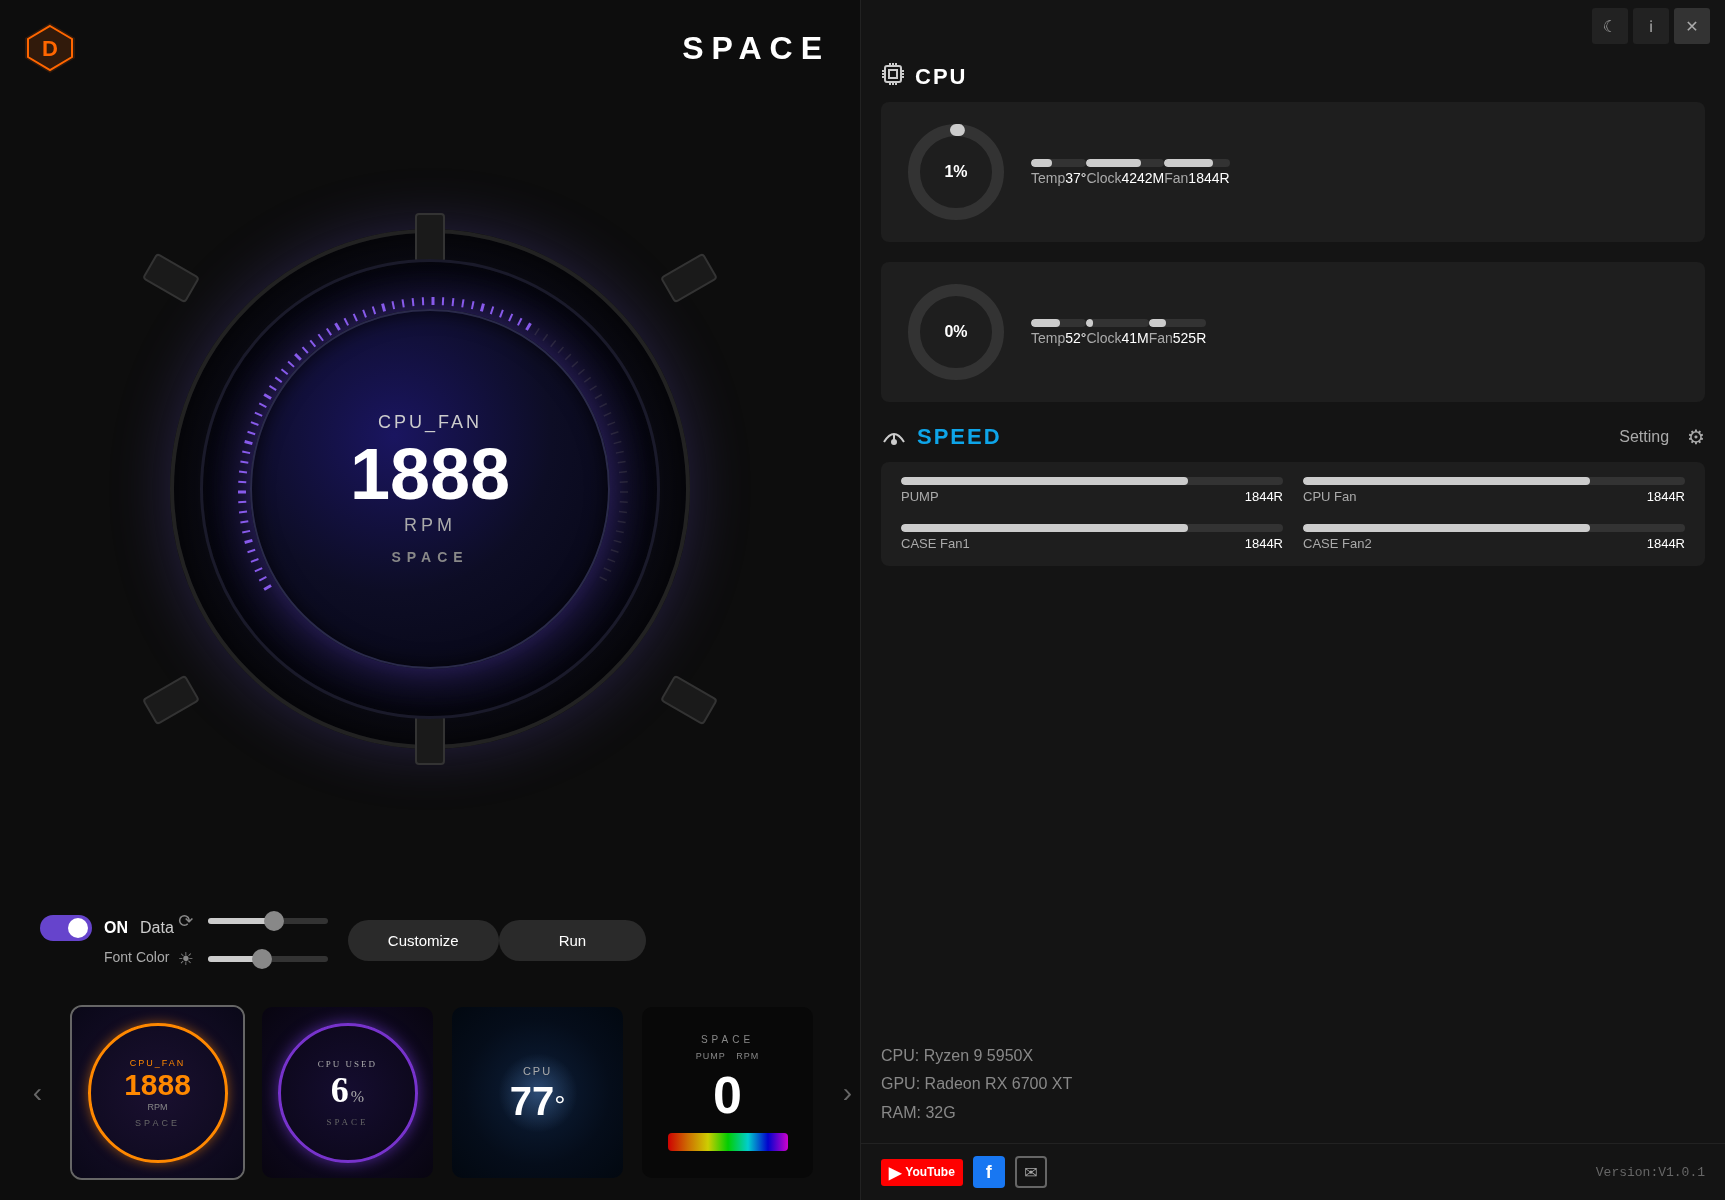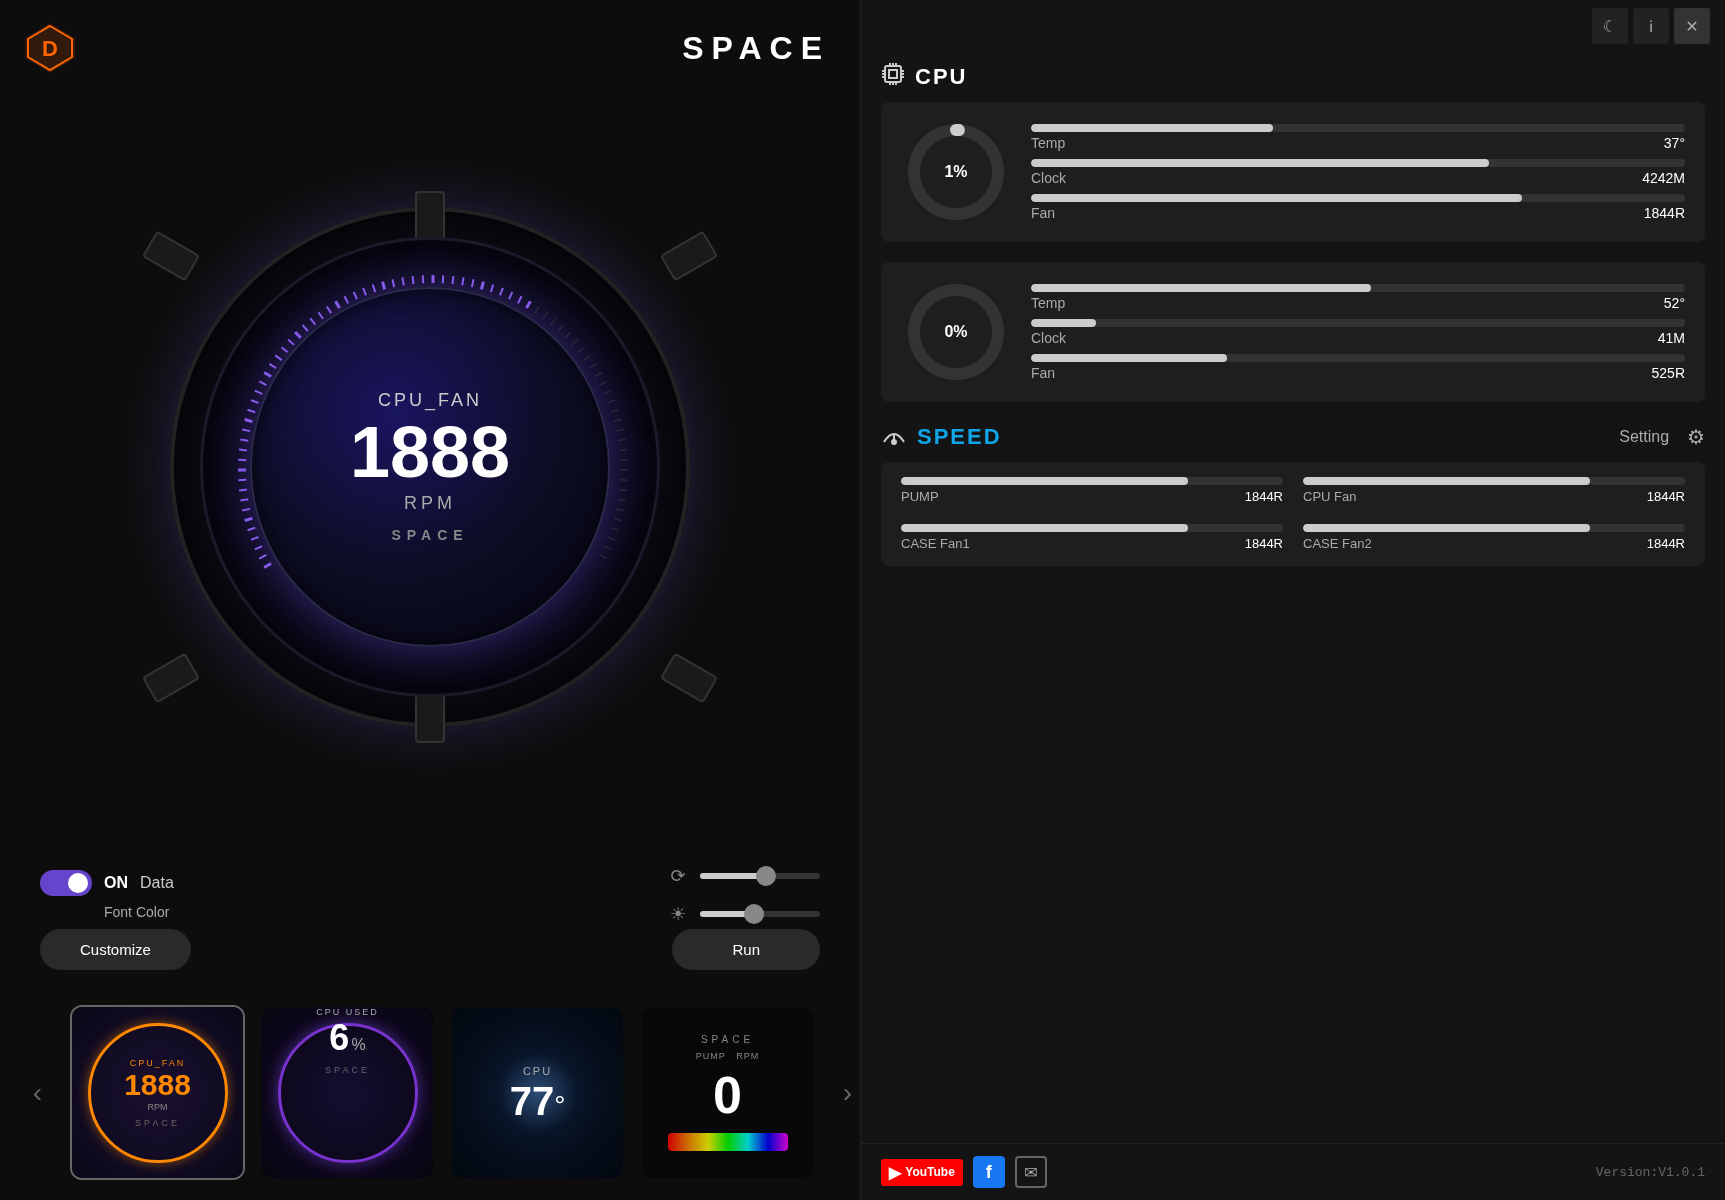--- a/index.html
+++ b/index.html
@@ -143,22 +143,22 @@
       font-size: 16px;
       color: #888;
       letter-spacing: 6px;
     }
     .dial-brand span { color: #666; font-weight: bold; }
 
     
     .controls-area {
       padding: 0 40px 20px 40px;
       display: flex;
-      flex-direction: column;
-      gap: 4px;
+      flex-direction: row;
+      gap: 20px;
     }
 
     .controls-row1 {
       display: flex;
       align-items: center;
       justify-content: space-between;
     }
 
     .toggle-group {
       display: flex;
@@ -316,21 +316,23 @@
     .thumb1 .t-label { font-size: 10px; color: #f90; letter-spacing: 2px; }
     .thumb1 .t-value { font-size: 32px; font-weight: bold; color: #ff8800; }
     .thumb1 .t-unit { font-size: 10px; color: #888; }
     .thumb1 .t-brand { font-size: 9px; color: #666; letter-spacing: 3px; }
 
     .thumb2 {
       background: radial-gradient(circle, #150d30 0%, #080510 100%);
       display: flex;
       flex-direction: column;
       align-items: center;
-      color: #fff;
+      justify-content: center;
+      color: #fff;
+      font-family: Liberation Serif, serif;
     }
 
     .thumb3 {
       background: radial-gradient(circle, #0d1f3a 0%, #050d1a 60%, #020810 100%);
       display: flex;
       align-items: center;
       justify-content: center;
     }
     .thumb3-inner {
       text-align: center;
@@ -436,22 +438,21 @@
       left: 50%;
       transform: translate(-50%, -50%);
       font-size: 16px;
       color: #fff;
       font-weight: bold;
     }
 
     .stats-grid {
       flex: 1;
       display: flex;
-      flex-direction: column;
-      gap: 8px;
+      flex-direction: row;
     }
 
     .stat-row {
       display: flex;
       flex-direction: column;
       gap: 3px;
     }
     .stat-bar-bg {
       width: 100%;
       height: 8px;
@@ -1050,20 +1051,34 @@
             </div>
           <div class="speed-label-row">
             <span class="speed-name">CASE Fan2</span>
             <span class="speed-value">1844R</span>
           </div>
         </div>
       </div>
     </div>
   </div>
 
+  <div class="sys-info">
+    <div class="sys-line">
+      <span>CPU:</span>
+      <span>Ryzen 9 5950X</span>
+    </div>
+    <div class="sys-line">
+      <span>GPU:</span>
+      <span>Radeon RX 6700 XT</span>
+    </div>
+    <div class="sys-line">
+      <span>RAM:</span>
+      <span>32G</span>
+    </div>
+  </div>
 
   <div class="footer">
     <div class="social-icons">
       <div class="yt-badge">
         <span style="font-size:16px;">▶</span>
         <span>YouTube</span>
       </div>
       <div class="fb-icon">f</div>
       <div class="mail-icon">✉</div>
     </div>

